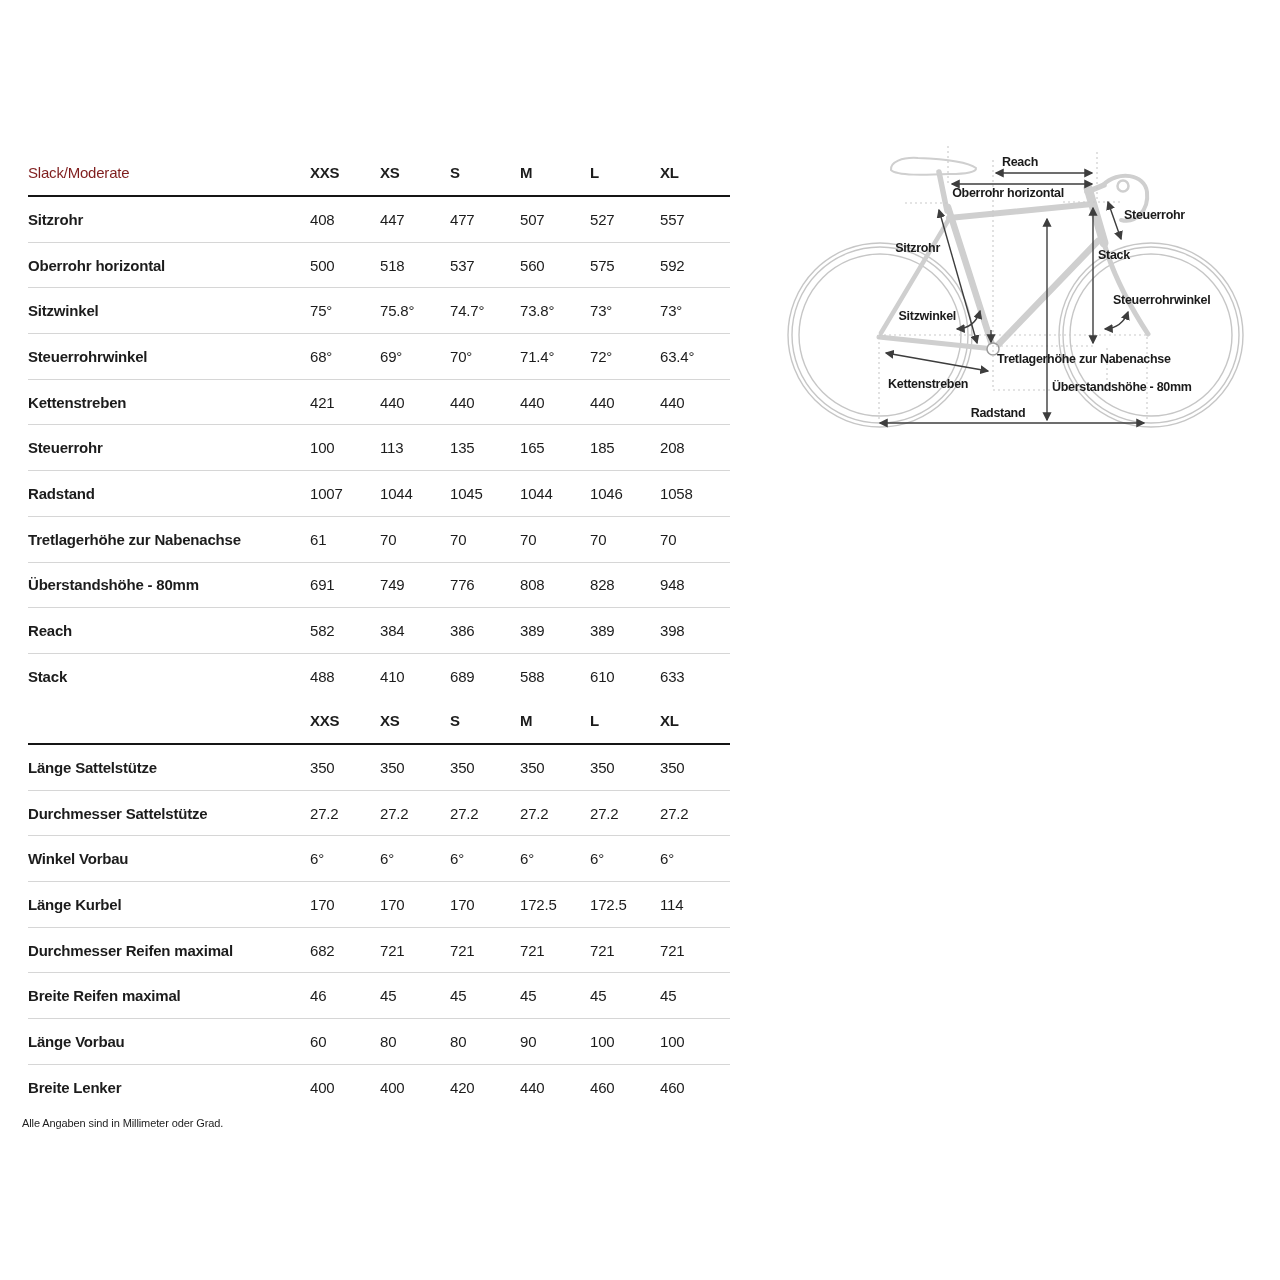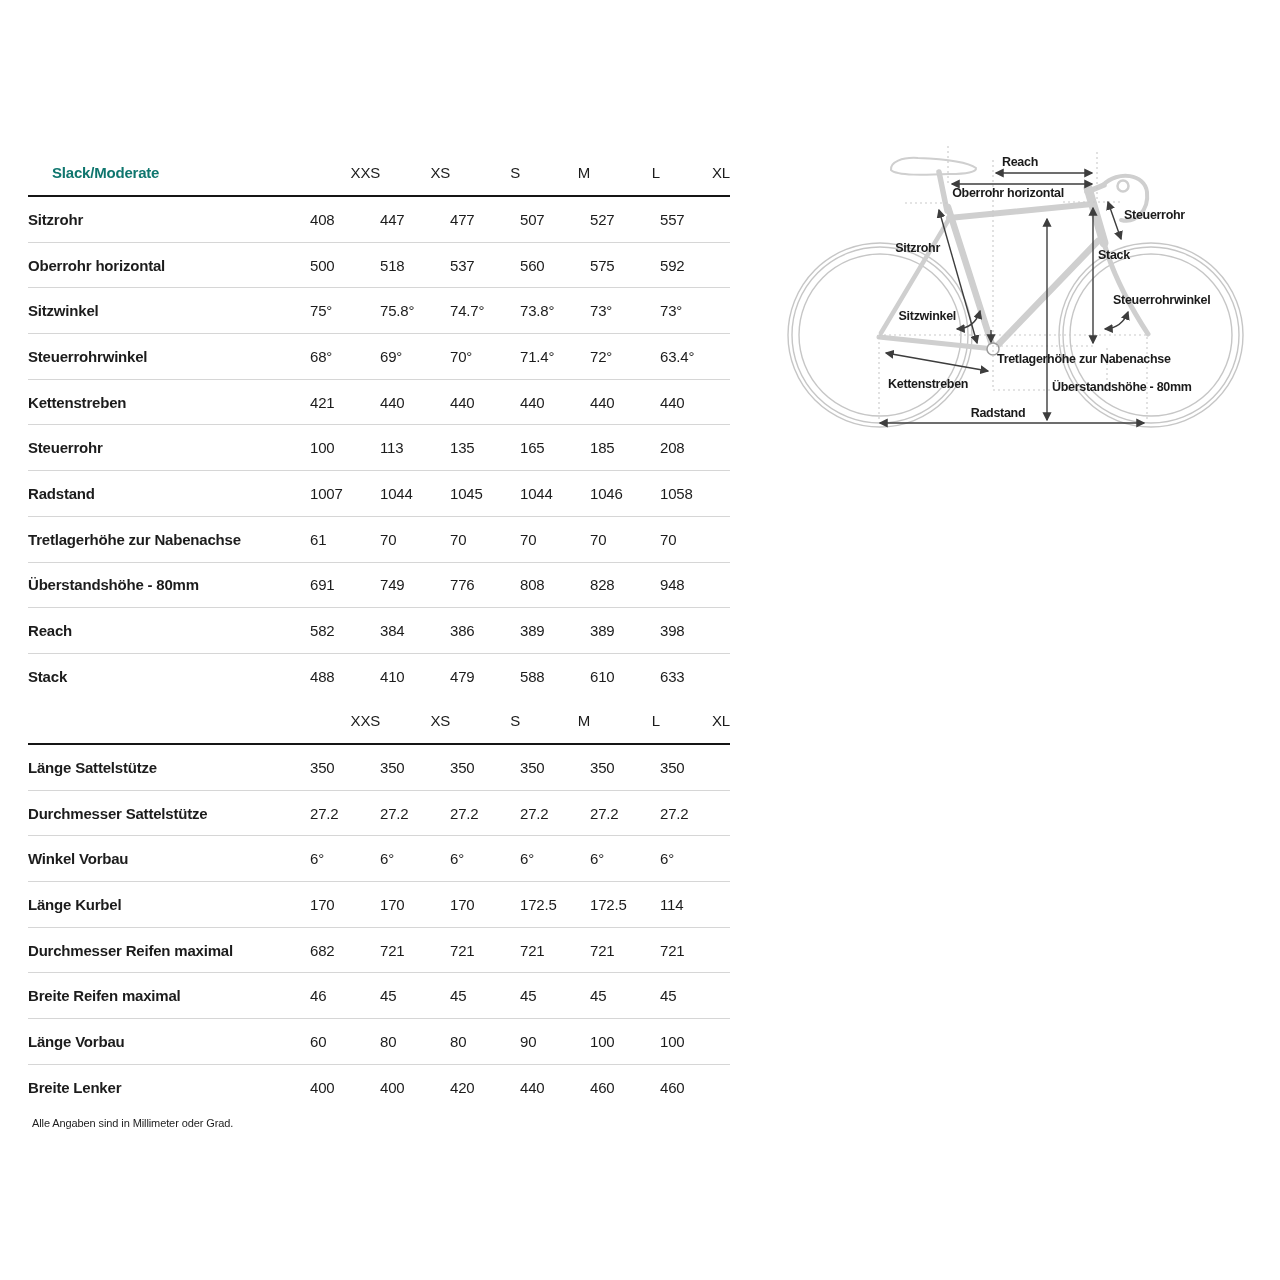--- a/index.html
+++ b/index.html
@@ -15,24 +15,24 @@
     height:45px;align-items:center;border-bottom:2px solid #151515;
   }
   .trow{
     display:grid;grid-template-columns:282px repeat(6,70px);
     height:44.7px;align-items:center;border-bottom:1px solid #d6d6d6;
   }
   .trow:last-child{border-bottom:none;}
   .cell{font-size:15px;line-height:1;white-space:nowrap;letter-spacing:-0.2px;}
   .row-label{font-weight:700;}
   .row-value{font-weight:400;}
-  .col-head{font-weight:400;text-align:right;}
-  .table-title{font-size:15px;font-weight:700;color:#0f766e;margin-left:24px;}
+  .col-head{font-weight:700;}
+  .table-title{font-size:15px;font-weight:400;color:#7f1d1d;}
   .footer-note{
-    position:absolute;left:32px;top:1117px;
+    position:absolute;left:22px;top:1117px;
     font-size:11px;font-weight:400;color:#1d1d1d;letter-spacing:-0.1px;
   }
   .diagram{position:absolute;left:780px;top:128px;width:470px;height:310px;}
   .diagram text{
     font-family:"Liberation Sans",sans-serif;font-size:12.5px;font-weight:700;fill:#1b1b1b;
     letter-spacing:-0.3px;
   }
 </style>
 </head>
 <body>
@@ -138,21 +138,21 @@
           <div class="cell row-value">384</div>
           <div class="cell row-value">386</div>
           <div class="cell row-value">389</div>
           <div class="cell row-value">389</div>
           <div class="cell row-value">398</div>
         </div>
         <div class="trow">
           <div class="cell row-label">Stack</div>
           <div class="cell row-value">488</div>
           <div class="cell row-value">410</div>
-          <div class="cell row-value">479</div>
+          <div class="cell row-value">689</div>
           <div class="cell row-value">588</div>
           <div class="cell row-value">610</div>
           <div class="cell row-value">633</div>
         </div>
       </div>
   </div>
 
   <div class="geo-table" id="table-1">
     <div class="thead">
       <div class="cell table-title"></div>

